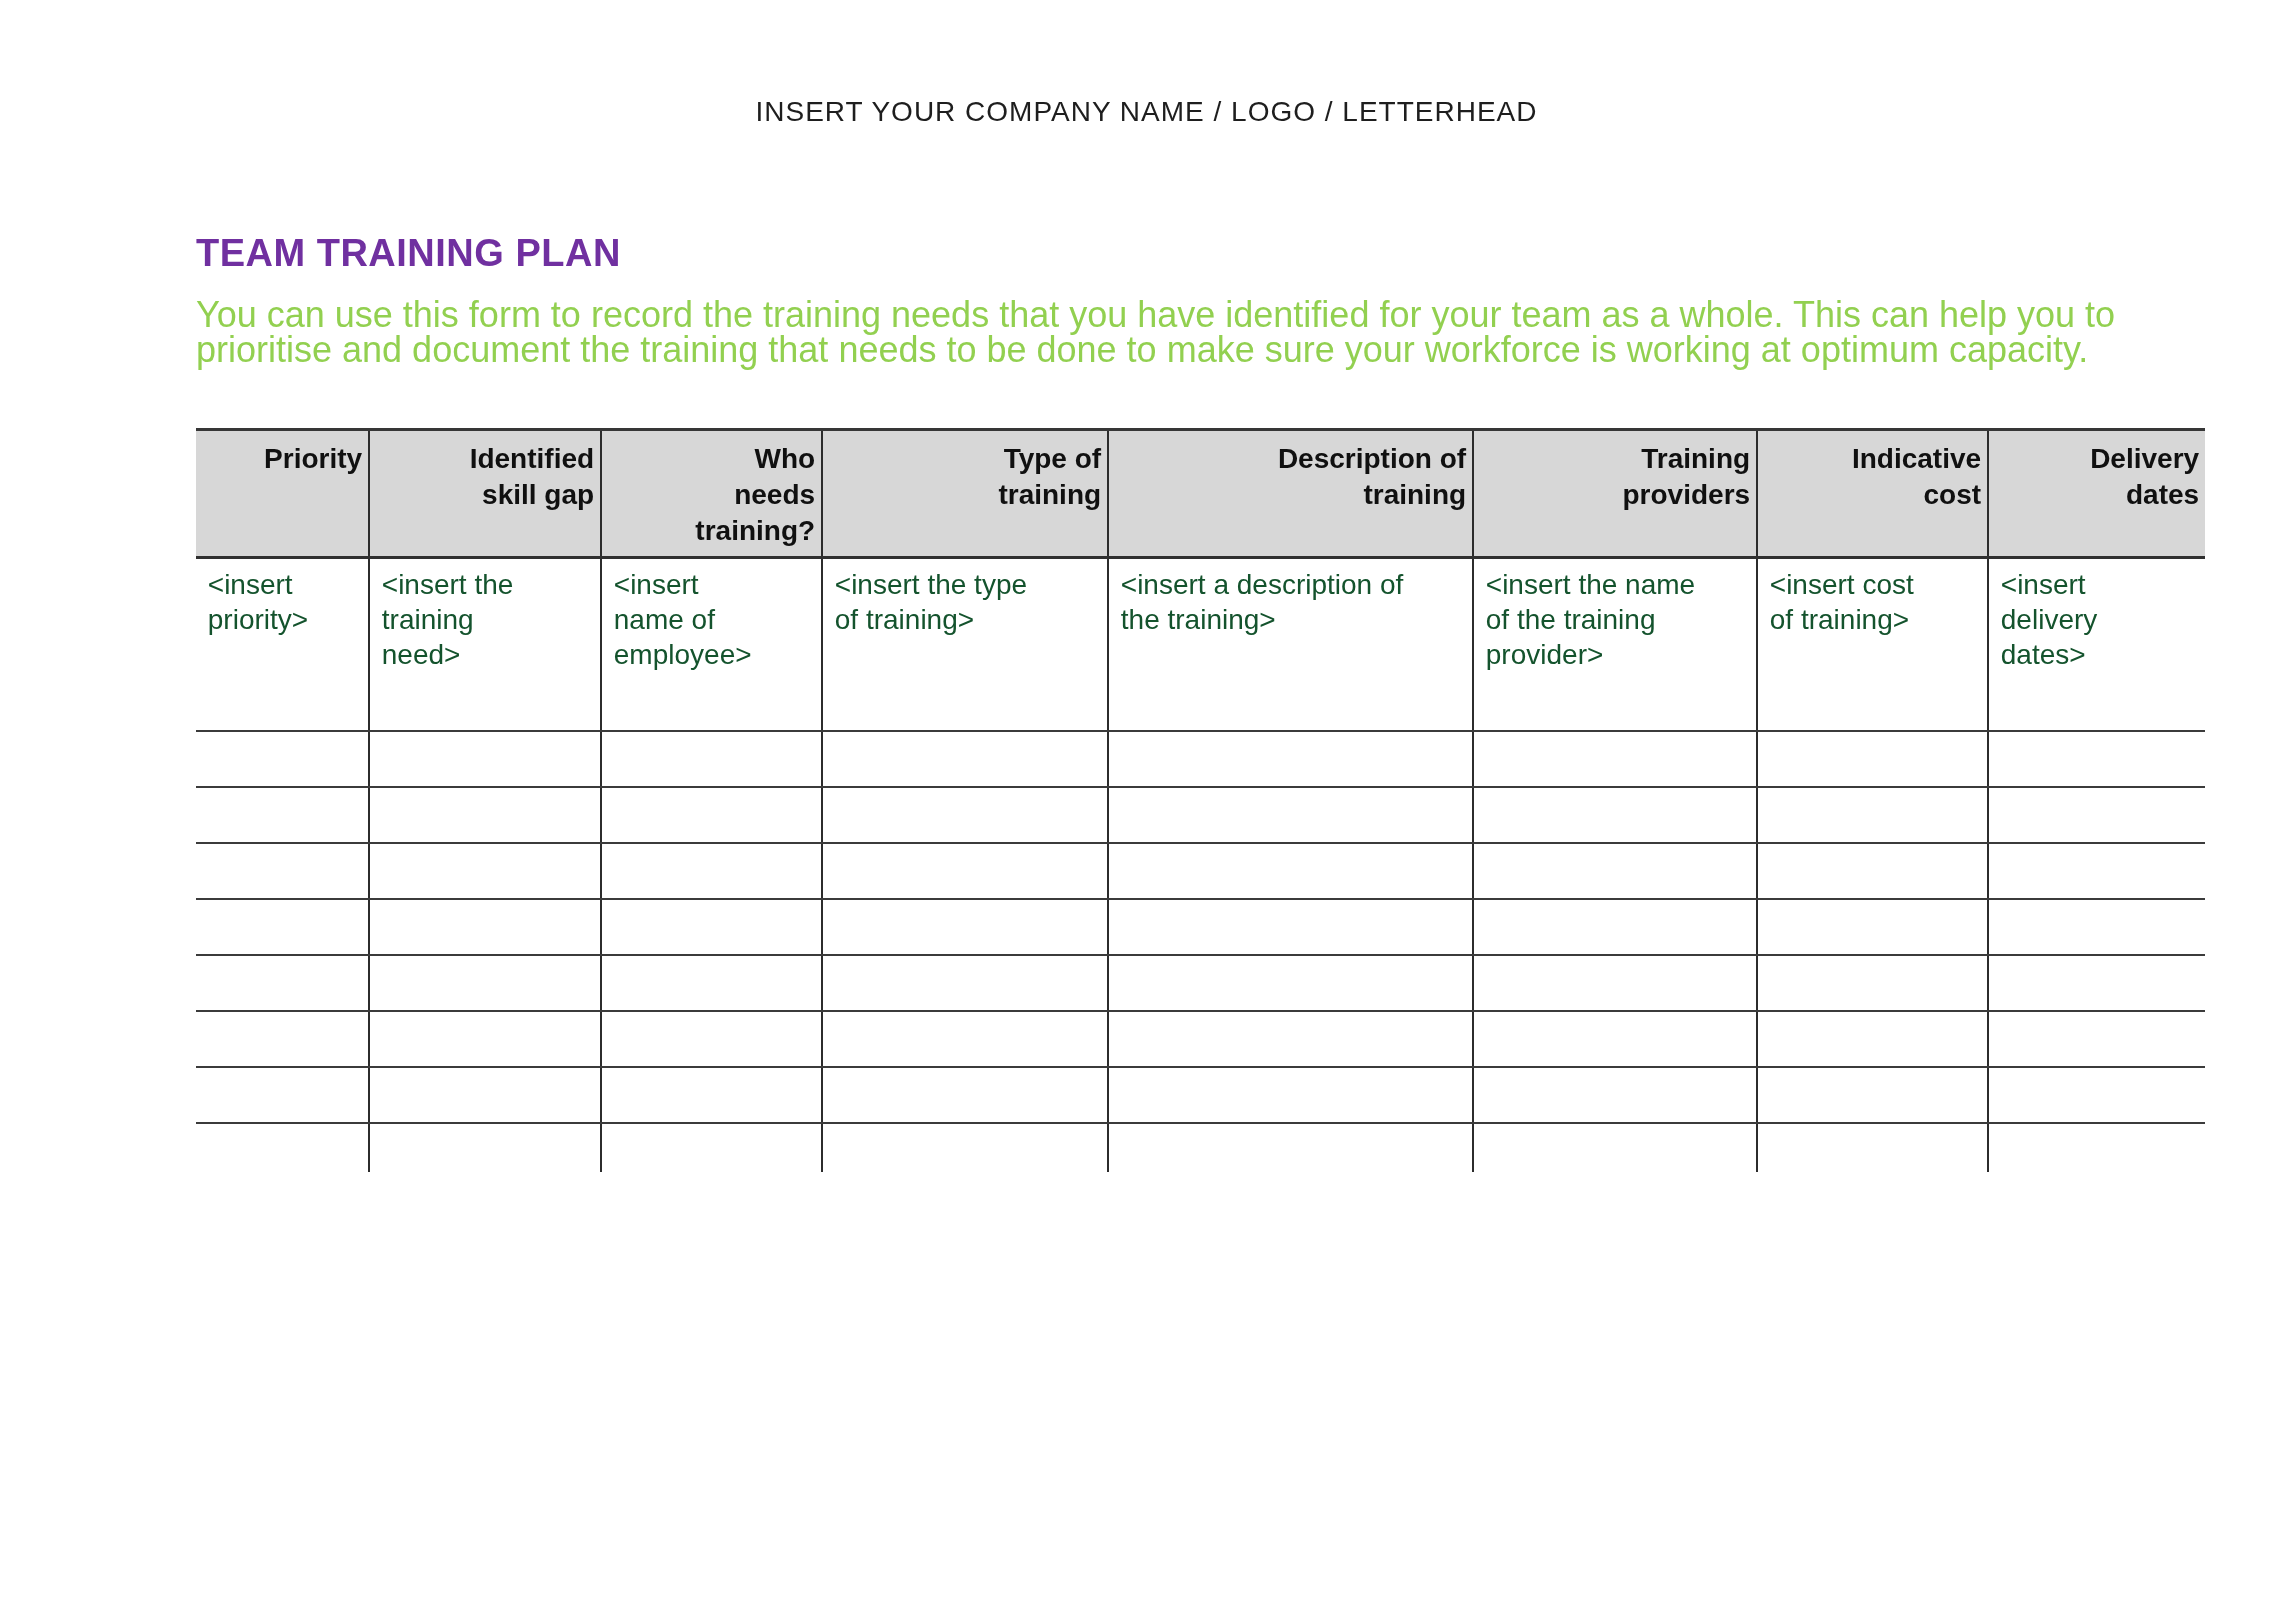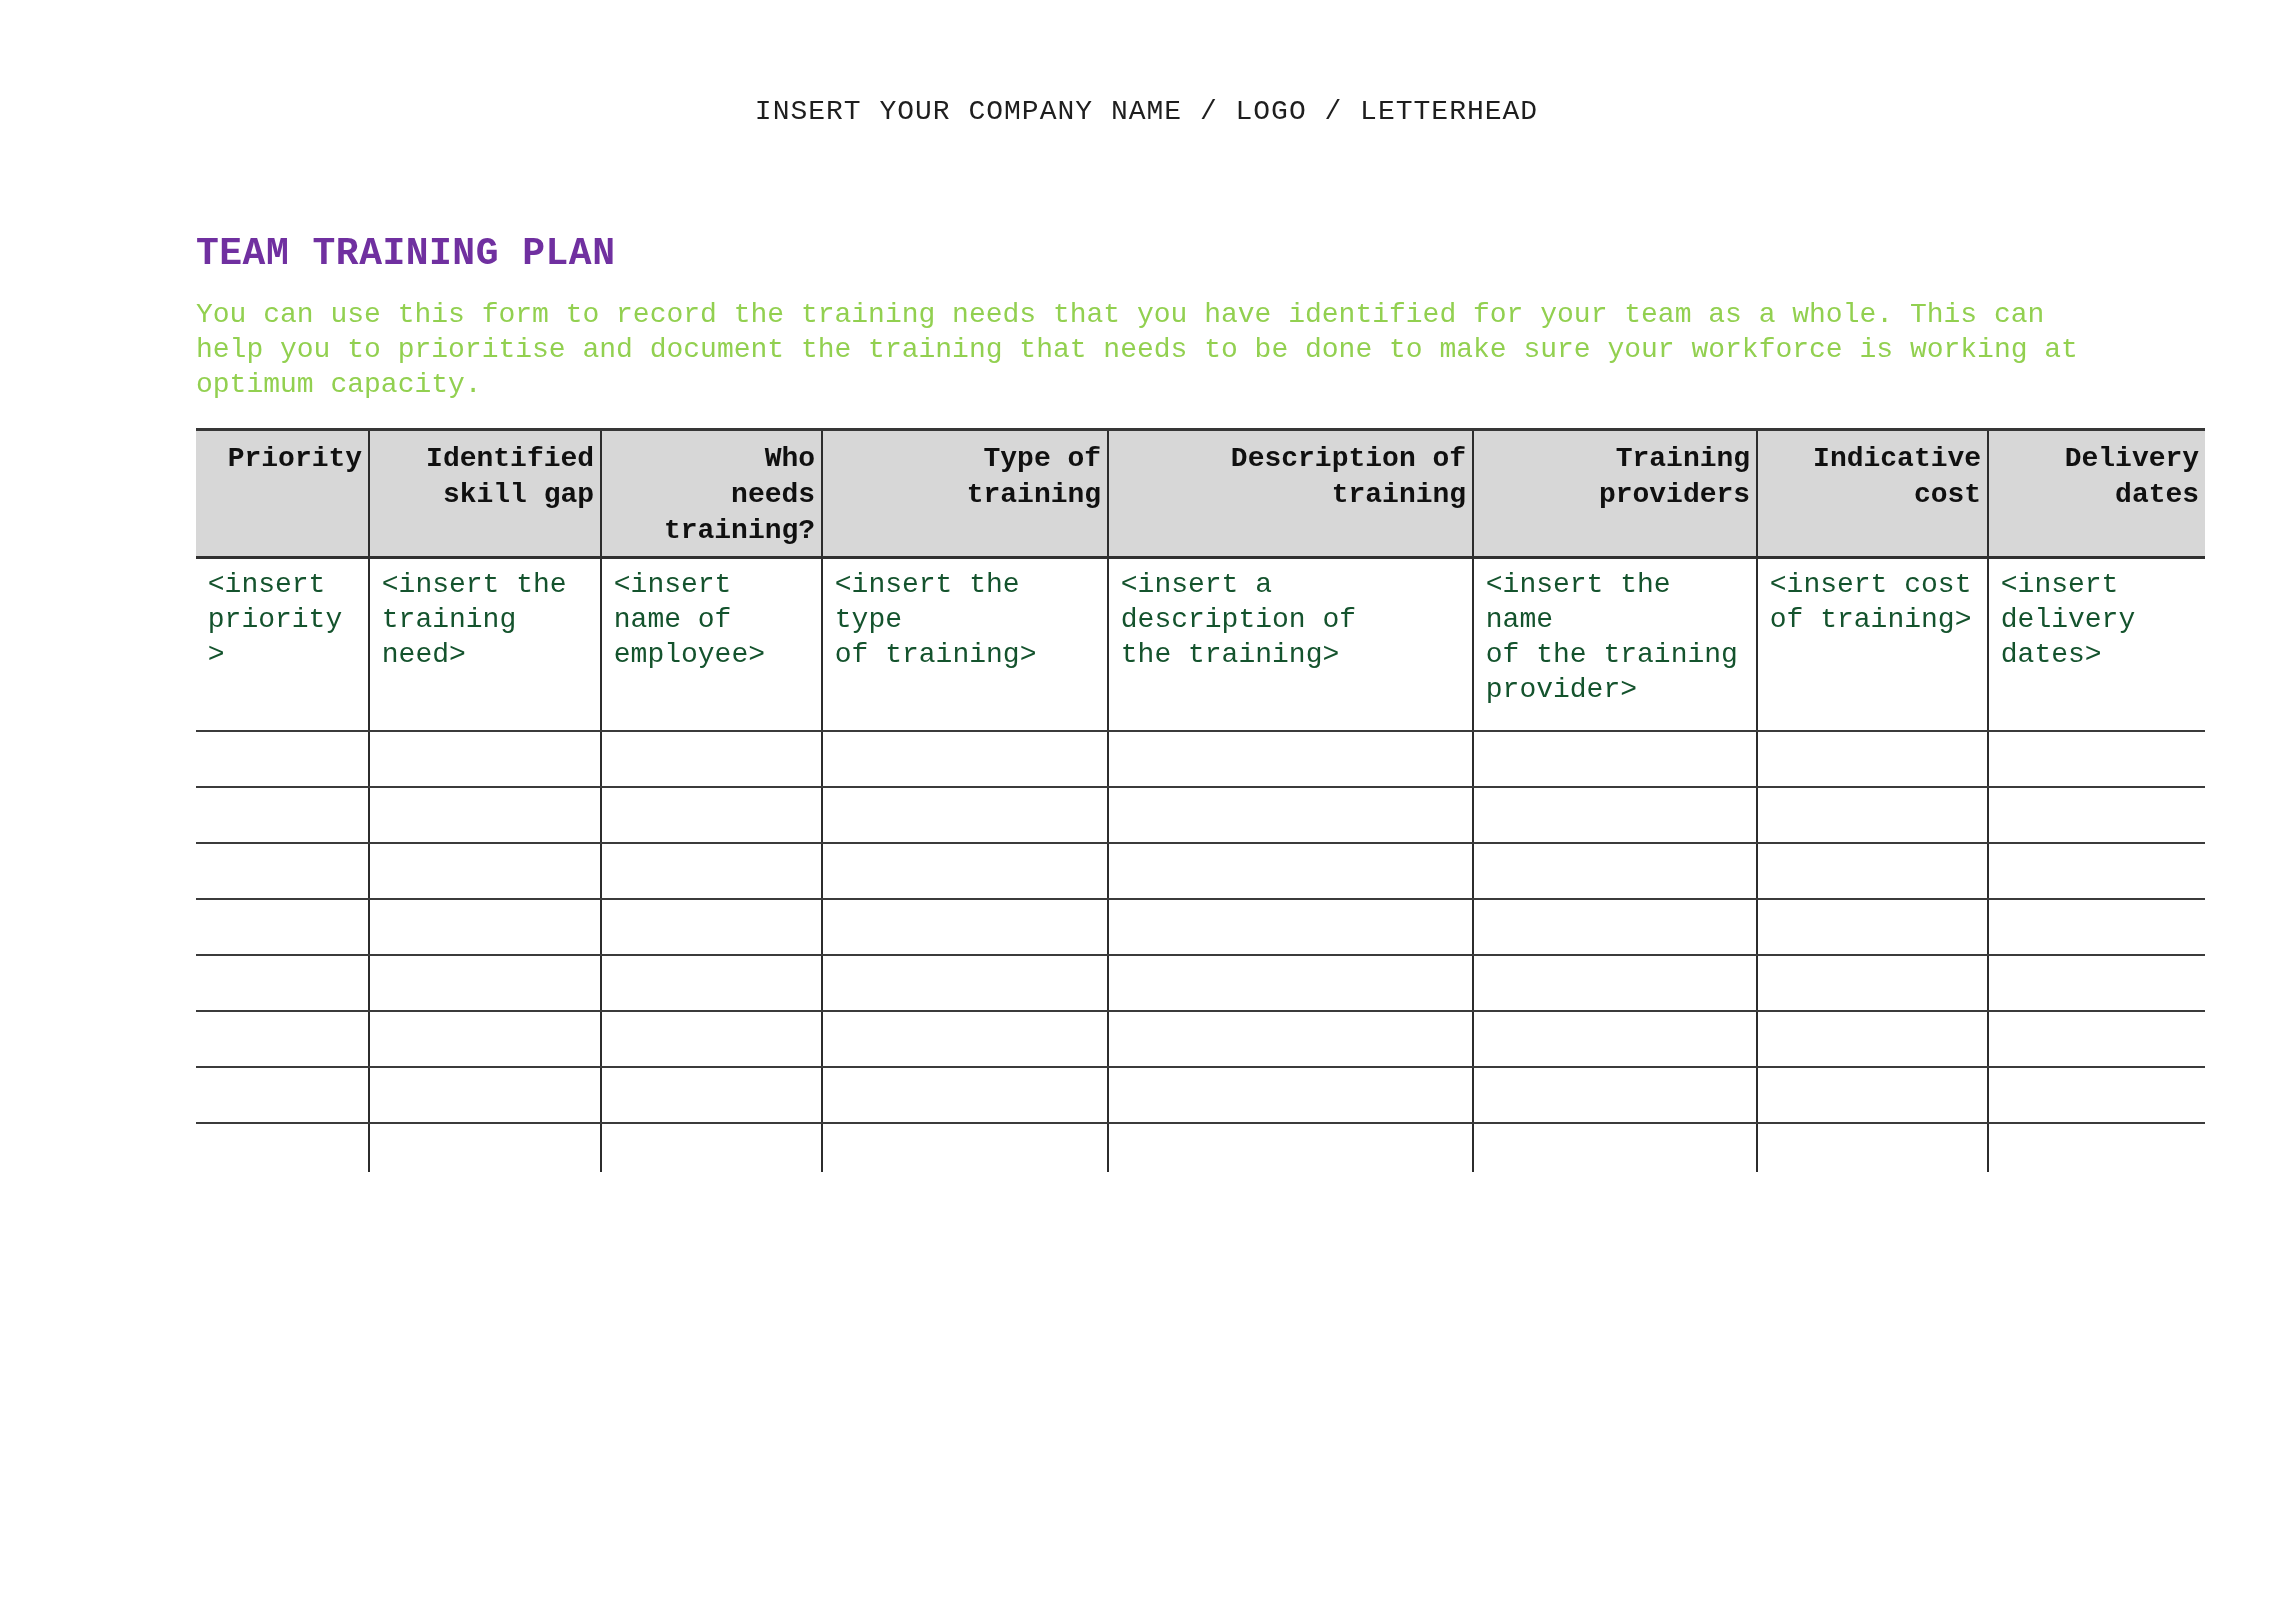--- a/index.html
+++ b/index.html
@@ -1,21 +1,21 @@
 <!DOCTYPE html>
 <html><head>
 <meta charset="utf-8">
 <style>
   html, body { margin: 0; padding: 0; background: #ffffff; }
   .page {
     position: relative;
     width: 2293px;
     height: 1172px;
     background: #ffffff;
-    font-family: Liberation Mono, monospace;
+    font-family: Liberation Sans, sans-serif;
     overflow: hidden;
   }
   .letterhead {
     position: absolute;
     top: 96px; left: 0; width: 100%;
     text-align: center;
     font-size: 28px;
     letter-spacing: 1px;
     color: #1e1e1e;
   }
@@ -26,21 +26,21 @@
     font-size: 38px;
     font-weight: bold;
     color: #7030A0;
     letter-spacing: 0.5px;
   }
   .intro {
     position: absolute;
     top: 297px; left: 196px;
     width: 1921px;
     margin: 0;
-    font-size: 28px;
+    font-size: 36px;
     line-height: 35px;
     color: #92D050;
     white-space: pre-wrap;
   }
   table.plan {
     position: absolute;
     top: 428px; left: 196px;
     width: 2009px;
     border-collapse: collapse;
     table-layout: fixed;

